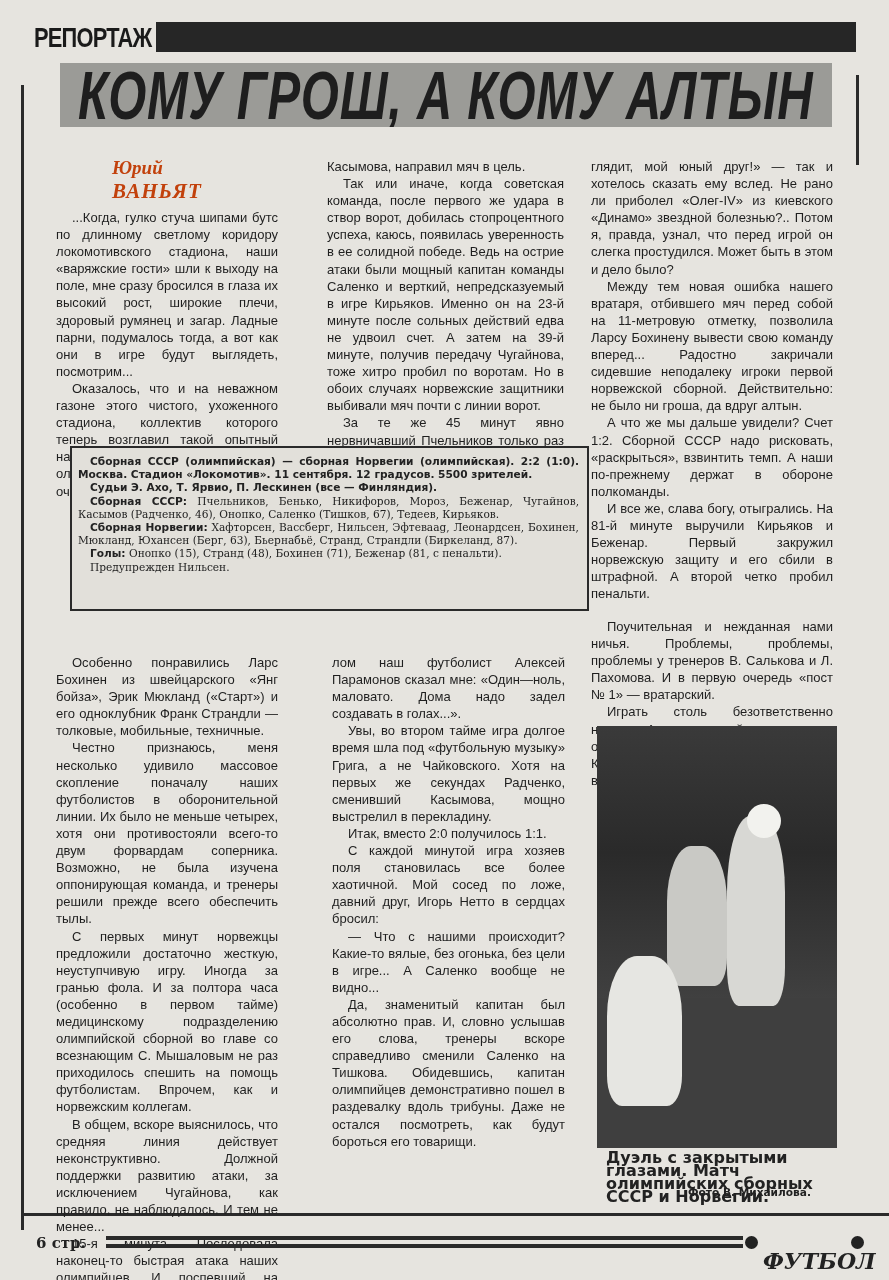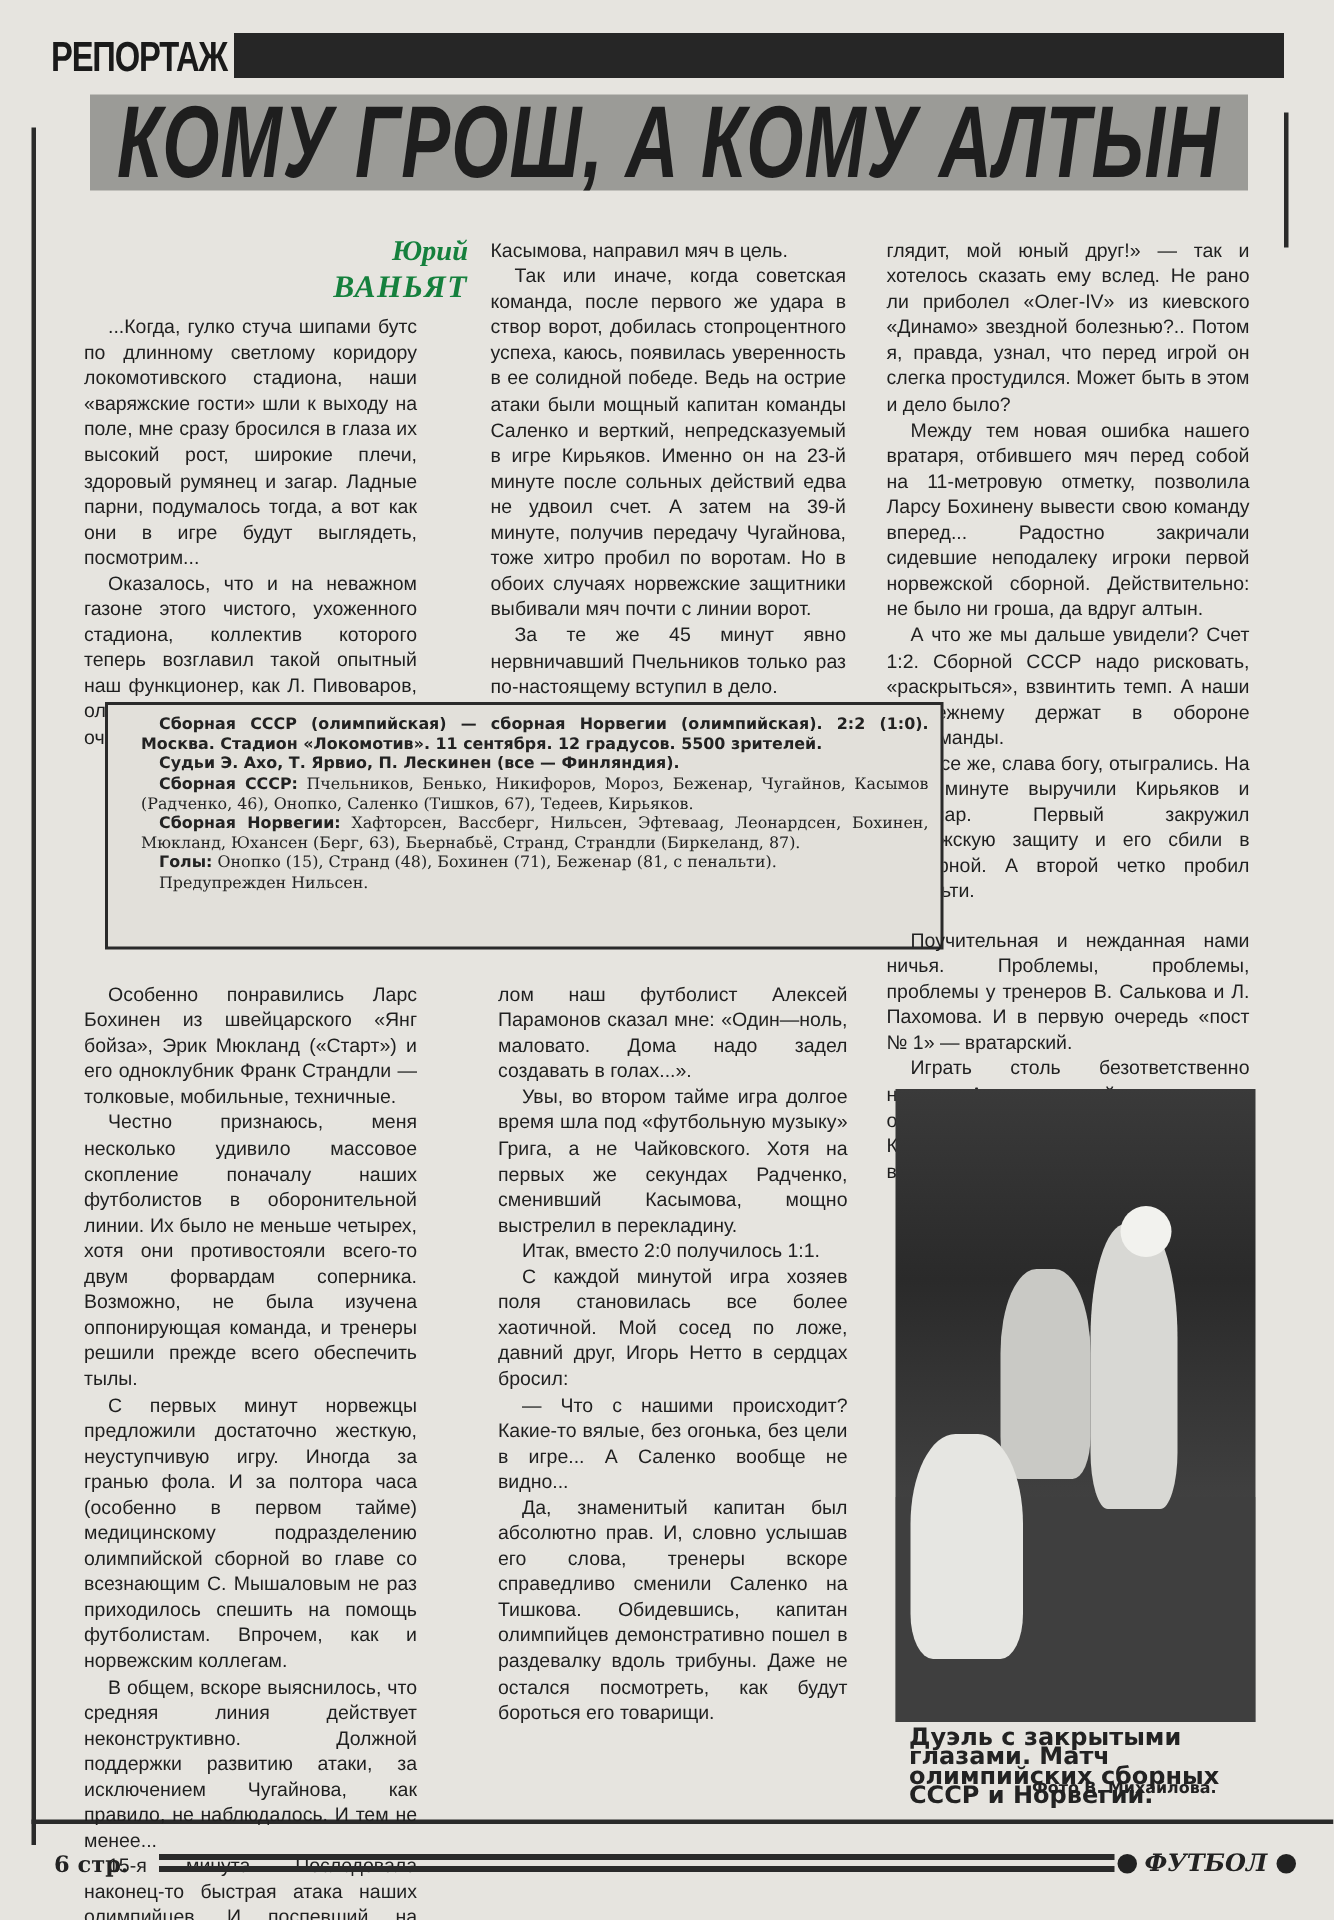--- a/index.html
+++ b/index.html
@@ -33,43 +33,43 @@
     display: flex; align-items: center; justify-content: center;
     overflow: hidden;
   }
   .headline span {
     font-family: "Liberation Sans", sans-serif; font-weight: bold; font-style: italic;
     font-size: 68px; letter-spacing: 1px; color: #1e1e1e;
     transform: scaleX(0.72); white-space: nowrap; display: inline-block;
   }
 
   
-  .author { position: absolute; left: 112px; top: 157px; width: 200px; text-align: right;
-    font-family: "Liberation Serif", serif; font-style: italic; font-weight: bold; color: #15803d; }
+  .author { position: absolute; left: 112px; top: 157px; width: 200px; text-align: left;
+    font-family: "Liberation Serif", serif; font-style: italic; font-weight: bold; color: #c2410c; }
   .author .fn { font-size: 19px; line-height: 22px; }
   .author .ln { font-size: 21px; line-height: 24px; letter-spacing: 1px; }
 
   
   .col { position: absolute; font-size: 13px; line-height: 17.1px; text-align: justify; color: #1f1f1f; }
   .col p { margin: 0; text-indent: 16px; }
   .col p.noindent { text-indent: 0; }
   .c1a { left: 56px; top: 209px; width: 222px; }
   .c2a { left: 327px; top: 158px; width: 237px; }
   .c3a { left: 591px; top: 158px; width: 242px; }
   .c1b { left: 56px; top: 654px; width: 222px; }
   .c2b { left: 332px; top: 654px; width: 233px; }
   .c3b { left: 591px; top: 618px; width: 242px; }
   .c3b p:last-child { overflow: hidden; }
 
   
   .matchbox {
-    position: absolute; left: 70px; top: 468px; width: 559px; height: 165px;
+    position: absolute; left: 70px; top: 446px; width: 519px; height: 165px;
     border: 2px solid #2a2a2a; background: #e2e0da;
     font-family: "DejaVu Serif", serif; font-size: 10.6px; line-height: 13.2px; color: #222;
-    padding: 7px 8px 4px 22px; box-sizing: border-box; text-align: justify;
+    padding: 7px 8px 4px 6px; box-sizing: border-box; text-align: justify;
   }
   .matchbox p { margin: 0; text-indent: 12px; }
   .matchbox b { font-family: "DejaVu Sans", sans-serif; font-weight: bold; }
 
   
   .photo { position: absolute; left: 597px; top: 726px; width: 240px; height: 422px;
     background: linear-gradient(180deg,#3a3a3a 0%,#2a2a2a 30%,#3d3d3d 60%,#4a4a4a 80%,#3e3e3e 100%);
     overflow: hidden; }
   .photo .fig { position: absolute; background: #d8d8d4; border-radius: 40% 40% 20% 20%; }
   .photo .f1 { left: 70px; top: 120px; width: 60px; height: 140px; background: #c9c9c5; }
@@ -82,21 +82,21 @@
     font-family: "DejaVu Sans", sans-serif; font-weight: bold; font-size: 16px; line-height: 13px; color: #222; }
   .credit { position: absolute; left: 688px; top: 1186px; font-family: "DejaVu Sans", sans-serif; font-weight: bold; font-size: 10.6px; color: #222; }
 
   
   .footer { position: absolute; left: 0; top: 1228px; width: 889px; height: 30px; }
   .pagenum { position: absolute; left: 36px; top: 6px; font-family: "DejaVu Serif", serif; font-weight: bold; font-size: 15px; color: #222; }
   .rule { position: absolute; left: 106px; height: 4px; width: 637px; background: #2a2a2a; }
   .rule.r1 { top: 8px; } .rule.r2 { top: 16px; }
   .dot { position: absolute; top: 8px; width: 13px; height: 13px; border-radius: 50%; background: #222; }
   .dot.d1 { left: 745px; } .dot.d2 { left: 851px; }
-  .section { position: absolute; left: 763px; top: 4px; font-family: "DejaVu Serif", serif; font-weight: bold; font-style: italic; font-size: 16px; color: #222; }
+  .section { position: absolute; left: 763px; top: 20px; font-family: "DejaVu Serif", serif; font-weight: bold; font-style: italic; font-size: 22px; color: #222; }
 </style>
 </head>
 <body>
 
 <div class="page">
 
   <div class="rubric">
     <div class="rubric-label">РЕПОРТАЖ</div>
     <div class="rubric-bar"></div>
   </div>

